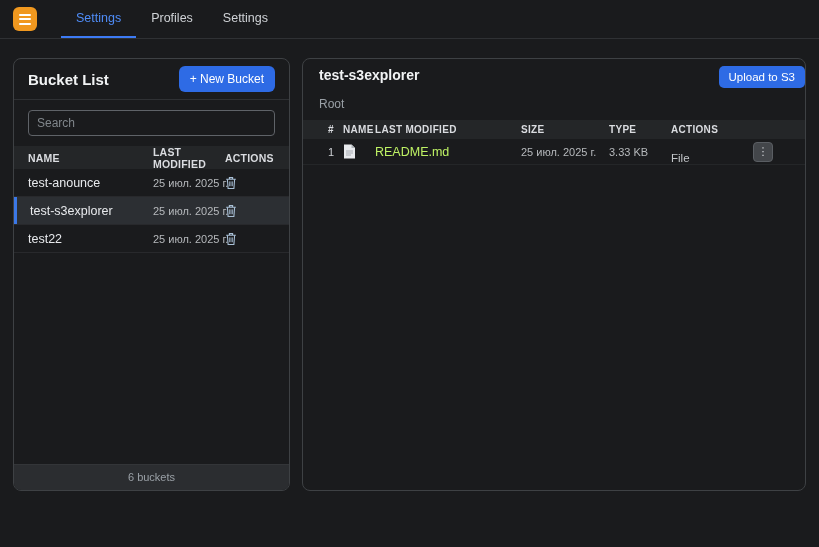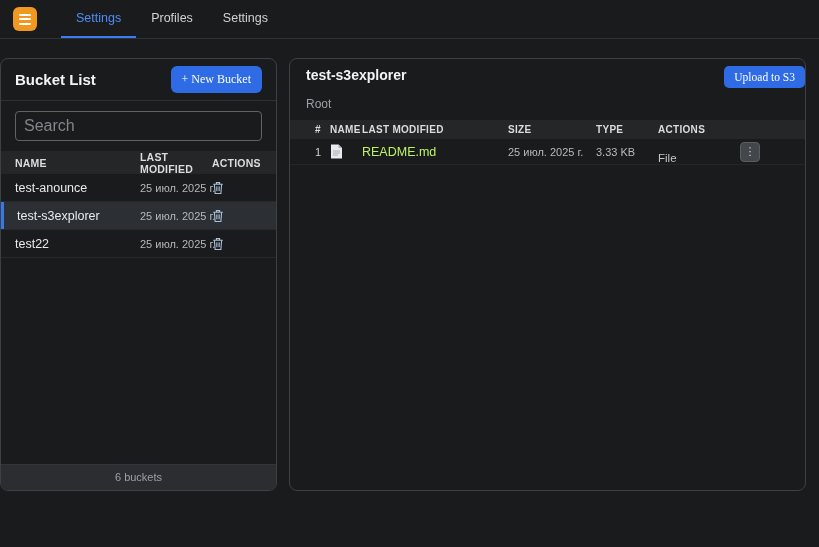--- a/index.html
+++ b/index.html
@@ -50,21 +50,21 @@
   }
   .tab.active {
     color: #4f8cf7;
     border-bottom-color: #3d7bf5;
   }
 
   
   .content {
     display: flex;
     gap: 12px;
-    padding: 19px 13px 0 0;
+    padding: 19px 13px 0 13px;
   }
   .panel {
     border: 1px solid #3e4144;
     border-radius: 8px;
     height: 433px;
     display: flex;
     flex-direction: column;
     background: #1a1b1d;
     overflow: hidden;
   }
@@ -79,34 +79,34 @@
     padding: 7px 14px;
     border-bottom: 1px solid #2f3134;
   }
   .bucket-title { font-size: 15px; font-weight: bold; color: #f1f3f4; }
   .btn-blue {
     background: #2e6be5;
     color: #ffffff;
     border: none;
     border-radius: 6px;
     font-size: 12px;
-    font-family: Liberation Serif, serif;
+    font-family: Liberation Sans, sans-serif;
     padding: 6px 11px;
     cursor: pointer;
     text-align: right;
   }
   .search-wrap { padding: 10px 14px; }
   .search-input {
     width: 100%;
     background: transparent;
     border: 1px solid #5f6368;
     border-radius: 4px;
     padding: 5px 8px;
     color: #e8eaed;
-    font-size: 16px;
+    font-size: 12px;
     font-family: "Liberation Sans", sans-serif;
   }
   .search-input::placeholder { color: #80868b; }
 
   .bucket-grid {
     display: grid;
     grid-template-columns: 1fr 72px 50px;
     align-items: center;
     padding: 0 14px;
   }

